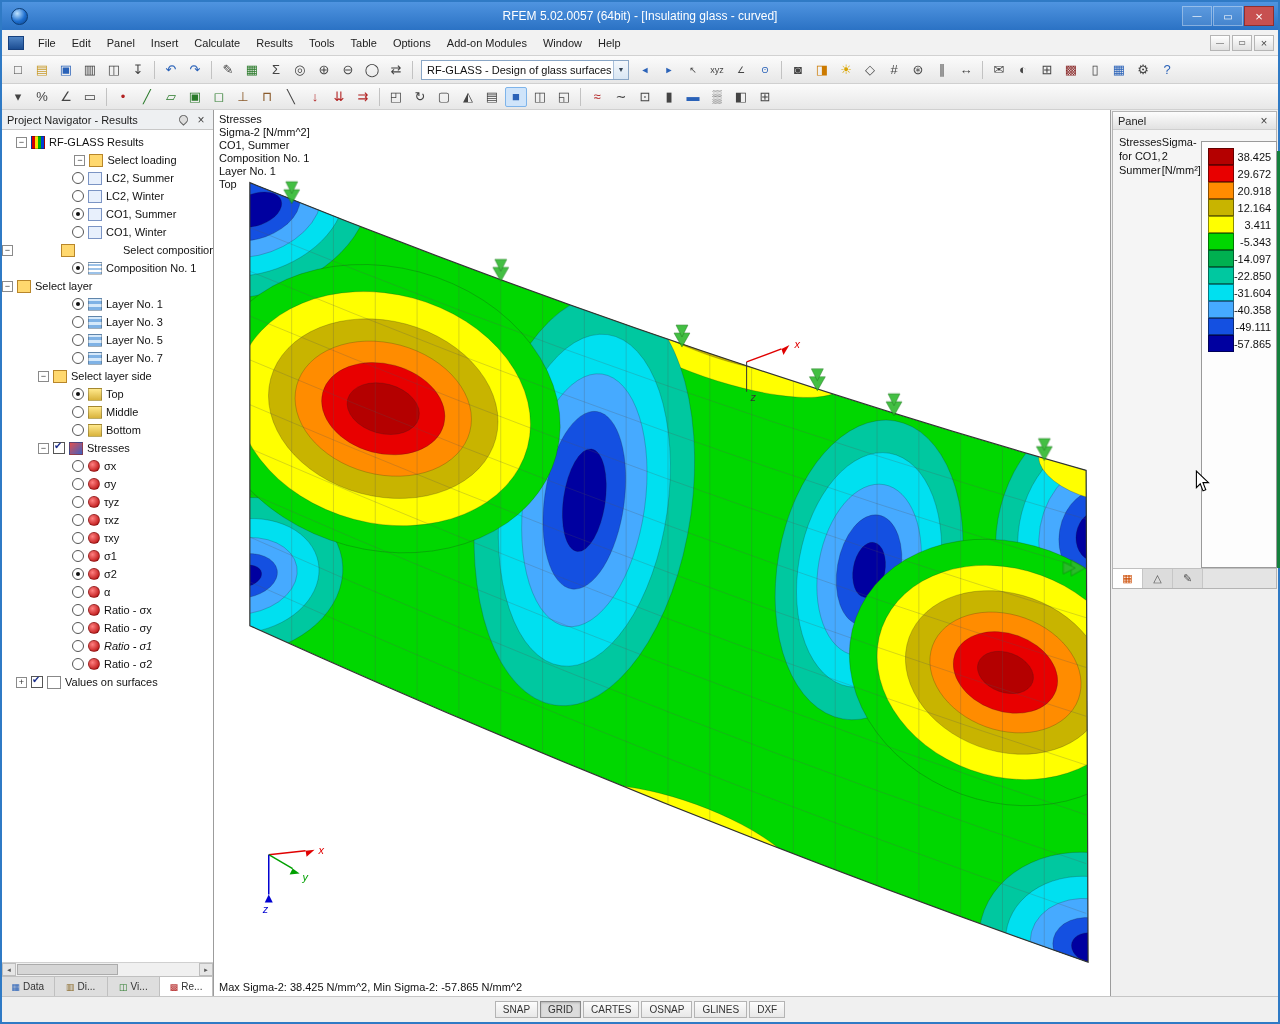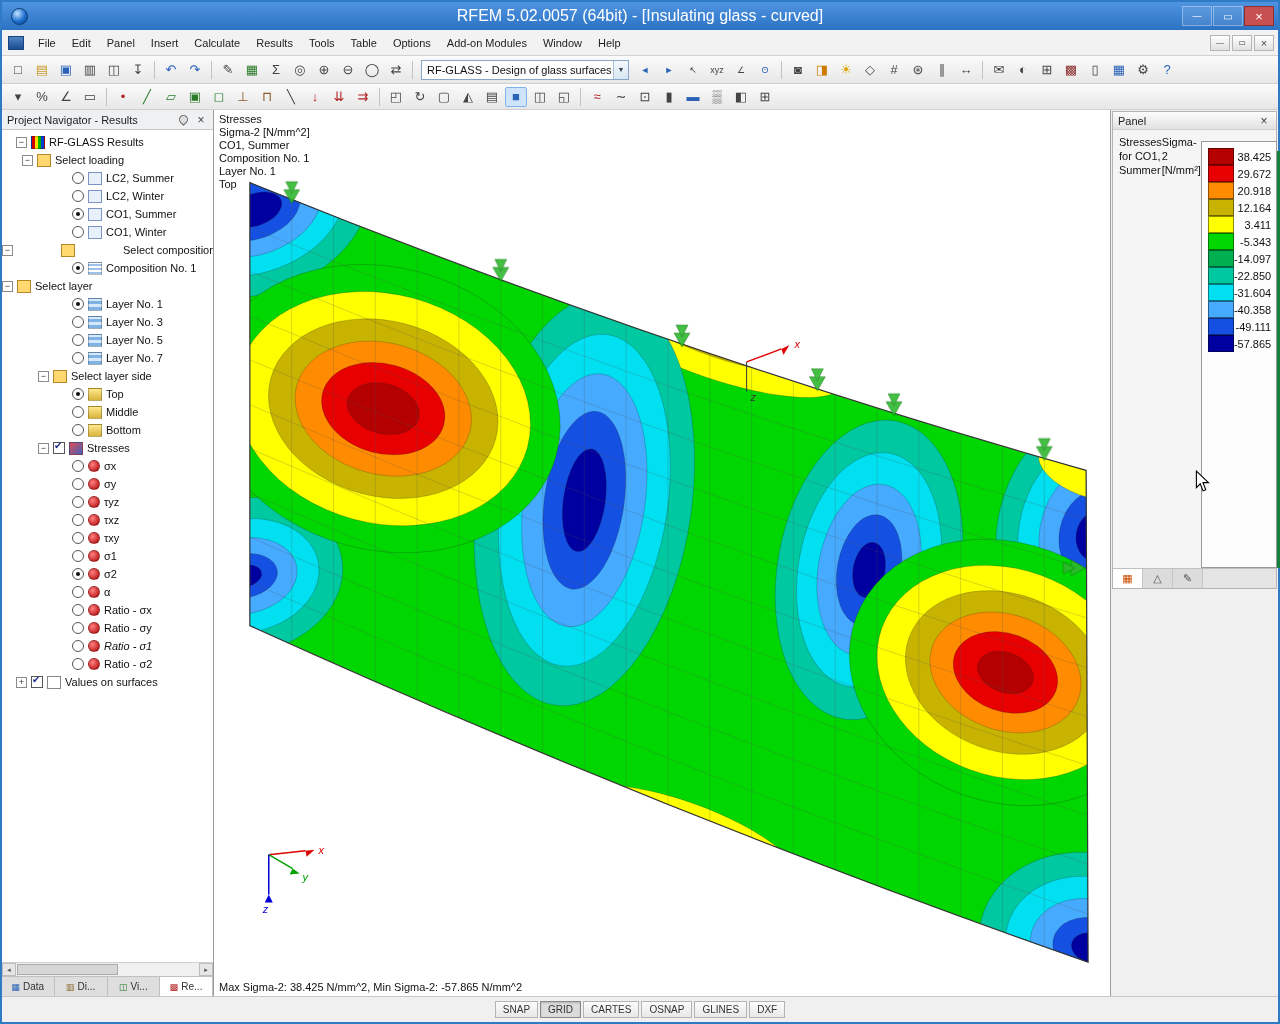--- a/index.html
+++ b/index.html
@@ -3,21 +3,21 @@
 <meta charset="utf-8">
 <style>
   *{margin:0;padding:0;box-sizing:border-box}
   html,body{width:1280px;height:1024px;overflow:hidden}
   body{font-family:"Liberation Sans",sans-serif;font-size:11px;background:#d8d8d8;color:#111}
   .window{width:100%;height:100%;display:flex;flex-direction:column;border:2px solid #2f7ac5;background:#f0f0f0}
 
   
   .titlebar{height:28px;background:linear-gradient(#4f94e0,#2b72c4);display:flex;align-items:center;padding:0 4px;color:#fff;position:relative;flex:none}
   .app-icon{width:17px;height:17px;border-radius:50%;background:radial-gradient(circle at 35% 30%,#bfe3ff,#1d6fd0 55%,#0a3f86);margin:0 5px;border:1px solid #0c3c74;flex:none}
-  .wtitle{position:absolute;left:50%;transform:translateX(-50%);font-size:16px;white-space:nowrap}
+  .wtitle{position:absolute;left:50%;transform:translateX(-50%);font-size:12px;white-space:nowrap}
   .caps{margin-left:auto;display:flex;gap:1px}
   .cap{width:30px;height:20px;display:flex;align-items:center;justify-content:center;font-size:11px;border:1px solid rgba(255,255,255,.35);background:rgba(255,255,255,.10)}
   .cap-min::before{content:"—";font-size:9px}
   .cap-max::before{content:"▭";font-size:10px}
   .cap-close{background:#c75050;border-color:#8f2f2f}
   .cap-close::before{content:"×";font-size:13px}
 
   
   .menubar{height:26px;background:#f2f2f2;border-bottom:1px solid #d2d2d2;display:flex;align-items:center;flex:none}
   .mdi-doc{width:16px;height:14px;background:linear-gradient(#4f84c4,#1c4d92);margin:0 6px;border:1px solid #16407e;flex:none}
@@ -272,21 +272,21 @@
       </div>
       <div class="tree">
 
           <div class="trow" style="padding-left: 14px;">
             <span class="texp" data-exp="minus"></span>
 
             <span class="ticon" data-icon="results"></span>
             <span class="tlabel">RF-GLASS Results</span>
           </div>
 
-          <div class="trow" style="padding-left: 20px;">
+          <div class="trow" style="padding-left: 36px; justify-content: center;">
             <span class="texp" data-exp="minus"></span>
 
             <span class="ticon" data-icon="folder"></span>
             <span class="tlabel">Select loading</span>
           </div>
 
           <div class="trow" style="padding-left: 70px;">
 
             <span class="tctl" data-ctl="radio"></span>
             <span class="ticon" data-icon="lc"></span>

